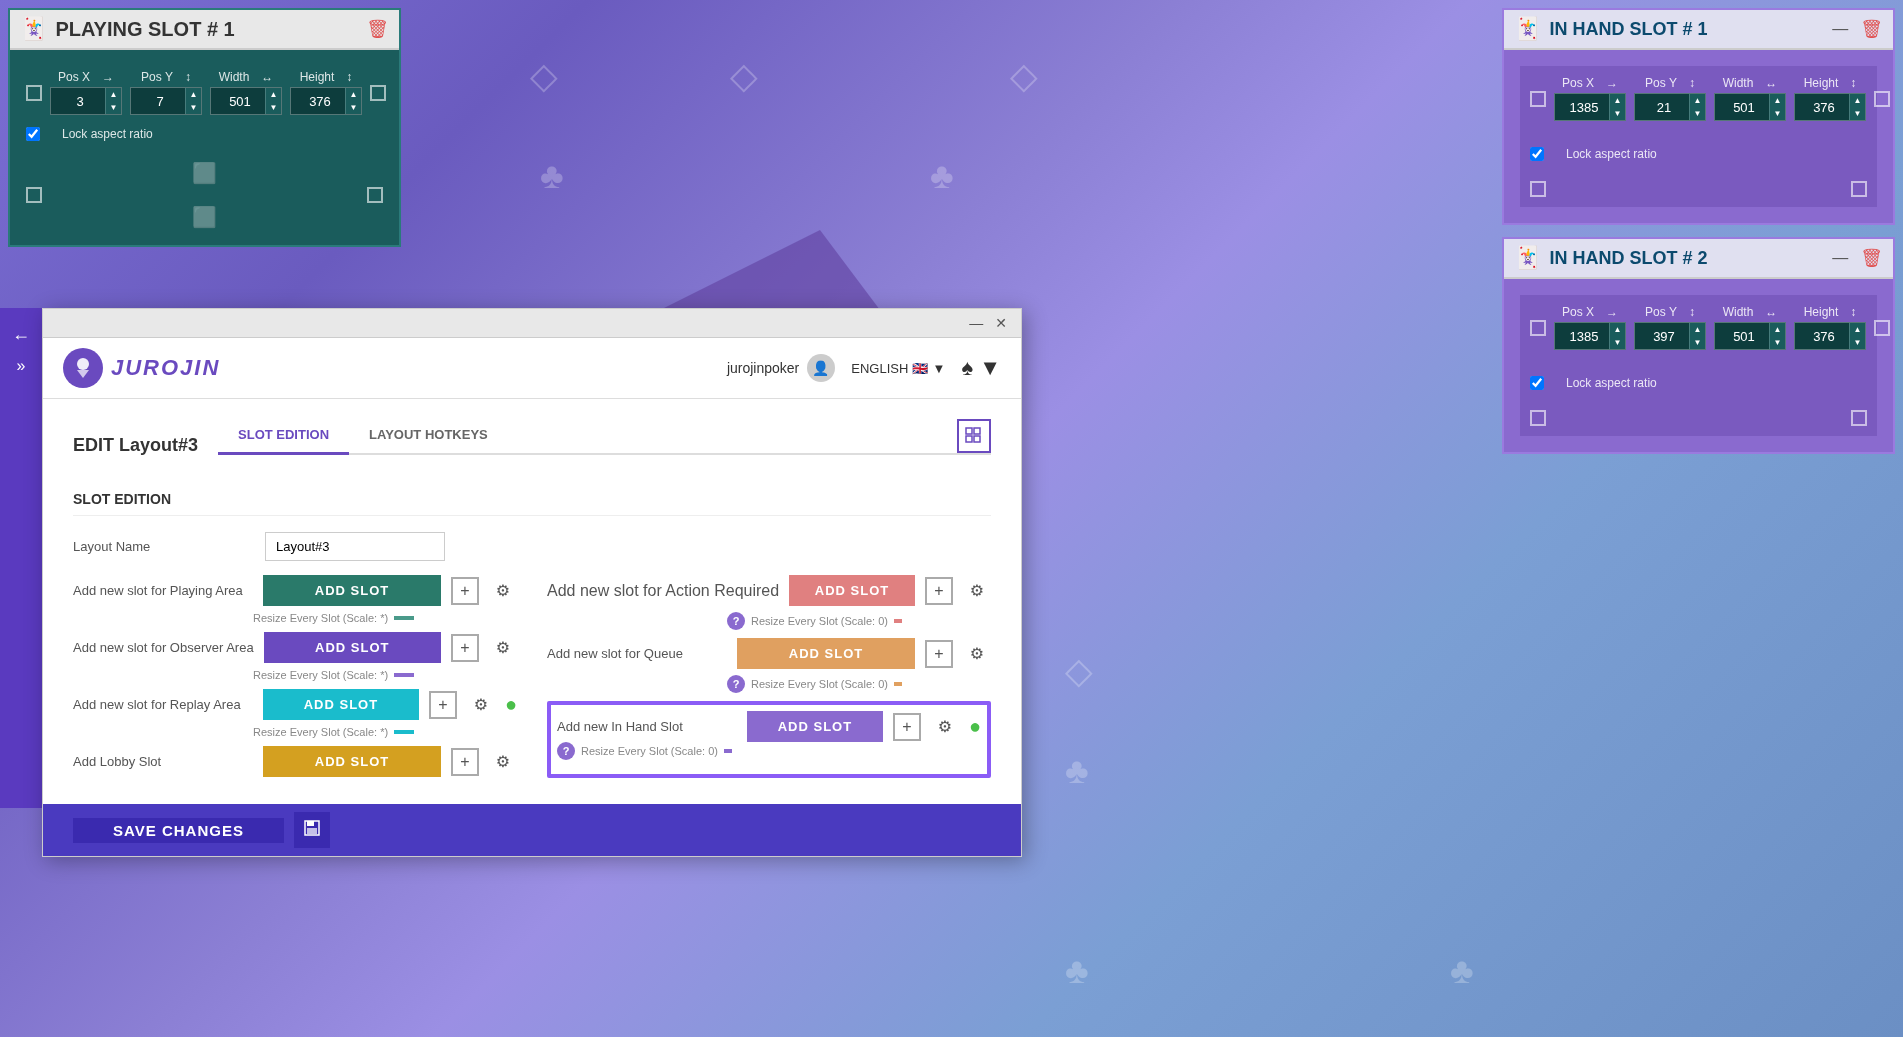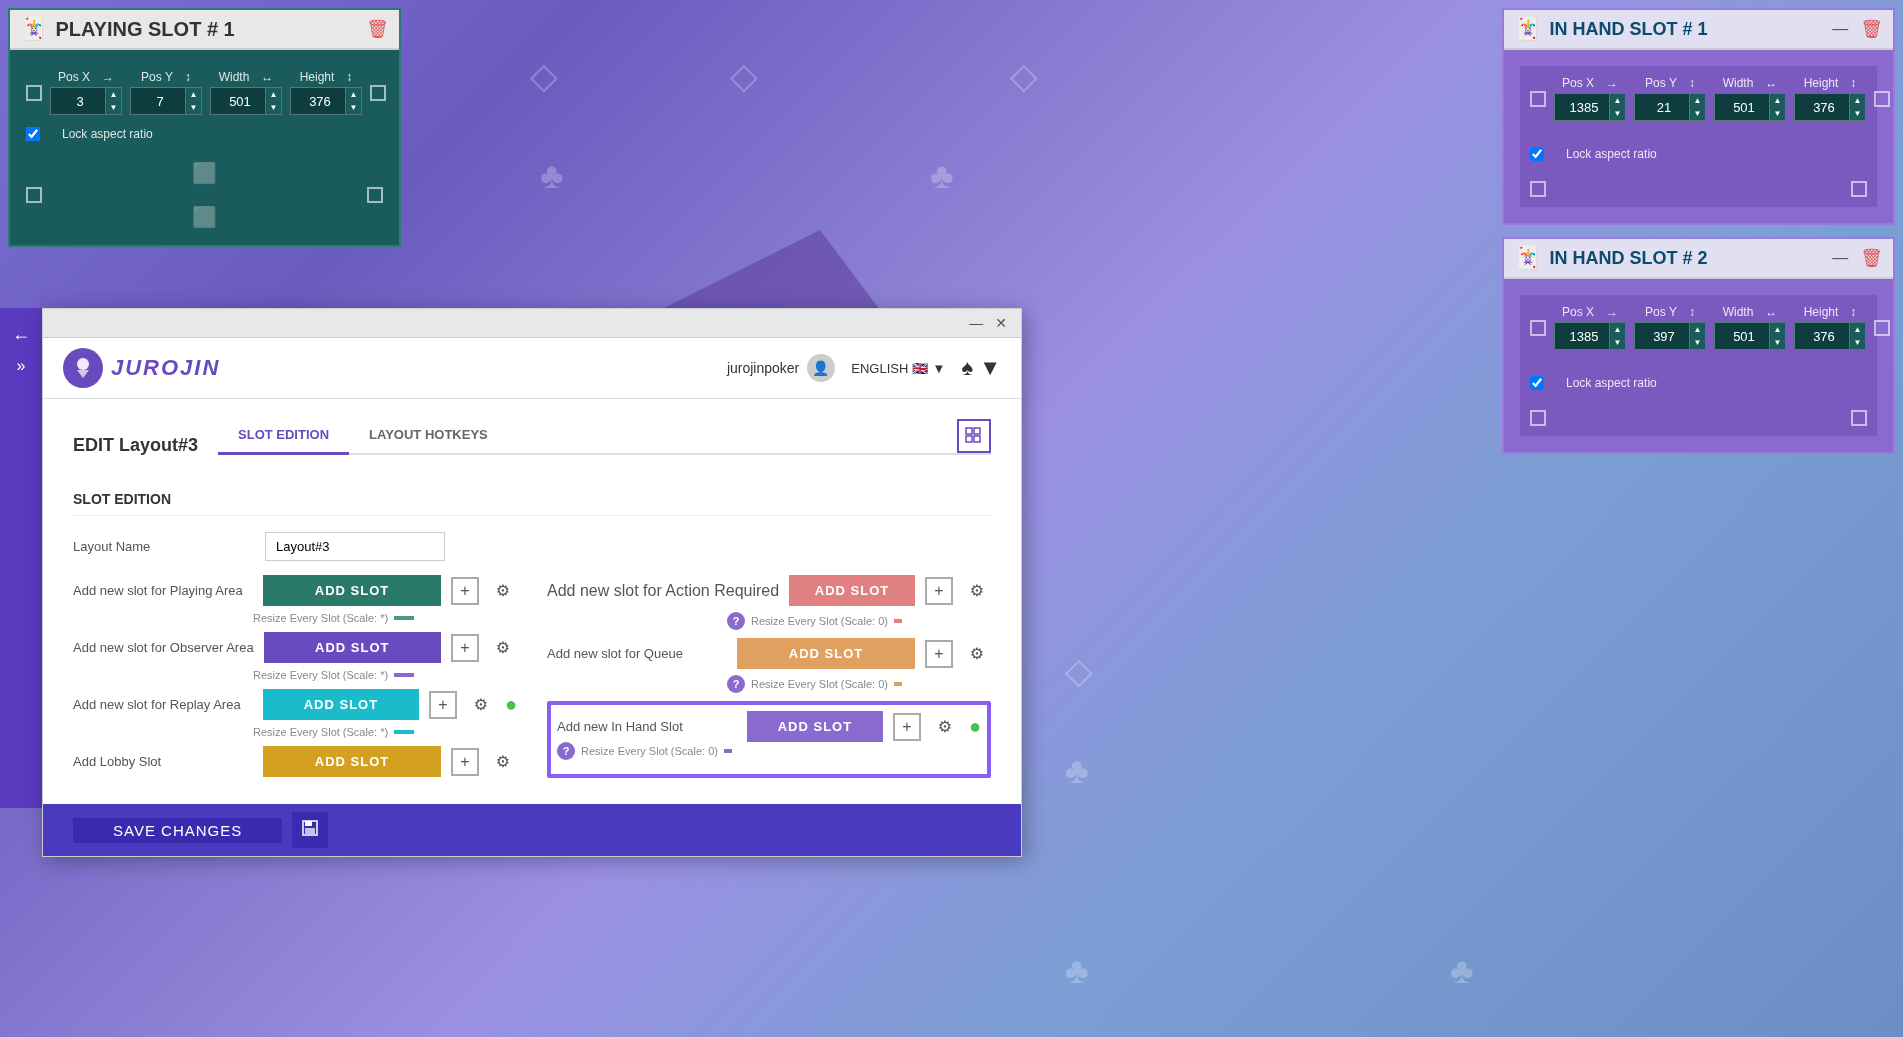--- a/index.html
+++ b/index.html
@@ -443,21 +443,21 @@
       display: flex;
       align-items: center;
       gap: 10px;
     }
     .save-changes-btn {
       background: #3a2aaf;
       color: white;
       border: none;
       padding: 4px 40px;
       font-size: 15px;
-      font-weight: 400;
+      font-weight: 700;
       cursor: pointer;
       letter-spacing: 1px;
     }
     .save-icon-btn {
       background: #3a2aaf;
       color: white;
       border: none;
       padding: 8px 10px;
       font-size: 16px;
       cursor: pointer;

